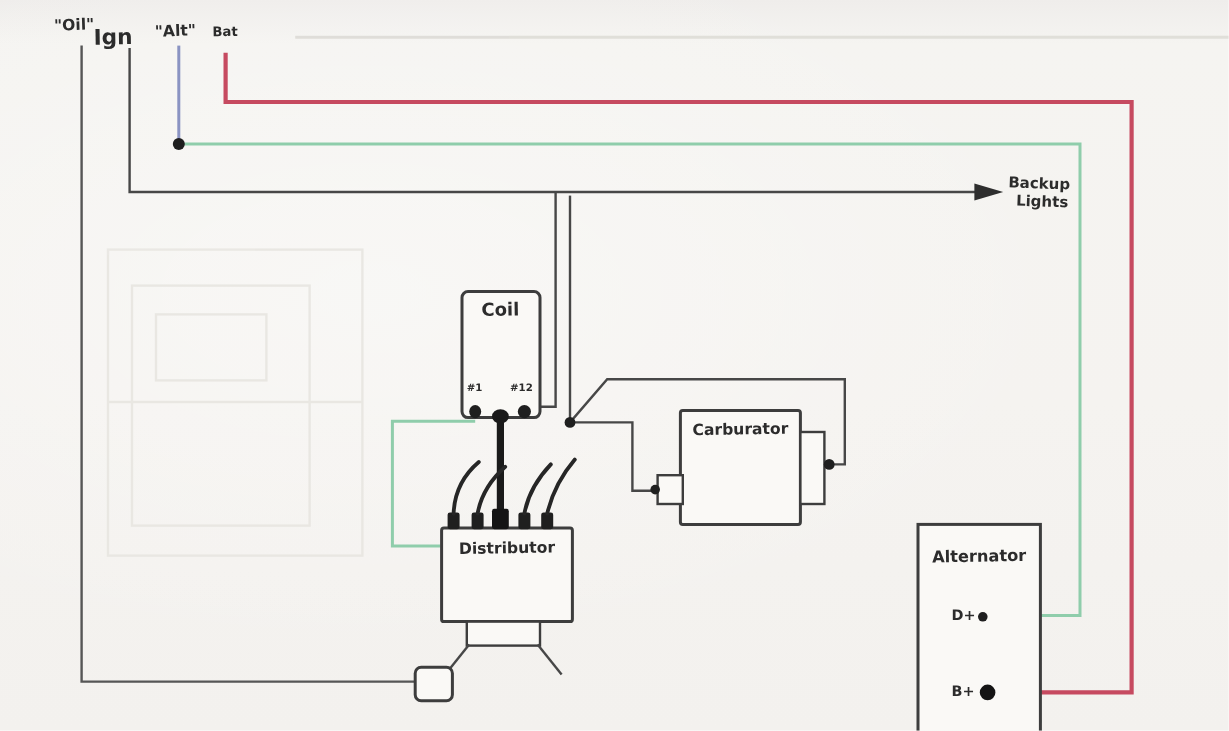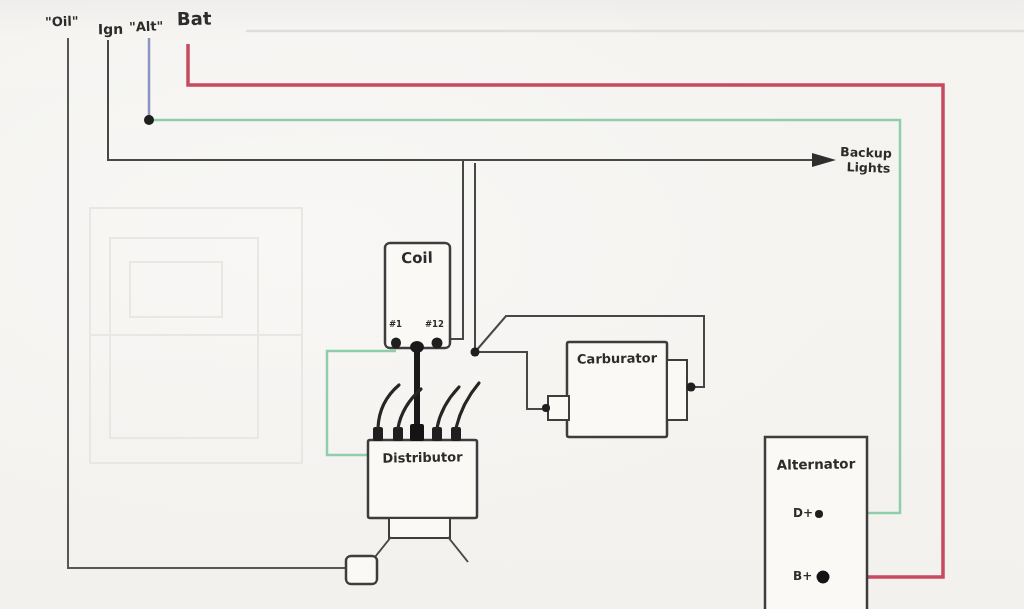--- a/index.html
+++ b/index.html
@@ -90,23 +90,23 @@
     <rect x="667" y="360" width="20" height="60" fill="#faf9f6" stroke="#3d3d3d" stroke-width="2"></rect>
     <circle cx="546" cy="408" r="4" fill="#1f1f1f"></circle>
     <circle cx="691" cy="387" r="4.5" fill="#1f1f1f"></circle>
 
     <rect x="765" y="437" width="102" height="180" fill="#faf9f6" stroke="#3d3d3d" stroke-width="2.5"></rect>
     <circle cx="819" cy="514" r="4" fill="#1f1f1f"></circle>
     <circle cx="823" cy="577" r="6.5" fill="#141414"></circle>
   </svg>
 
   <div class="lbl" style="left:45px; top:14px; font-size:13px; transform:rotate(-2deg);">"Oil"</div>
-  <div class="lbl" style="left:98px; top:21px; font-size:14px; transform:rotate(-1deg);">Ign</div>
+  <div class="lbl" style="left:78px; top:21px; font-size:18px; transform:rotate(-1deg);">Ign</div>
   <div class="lbl" style="left:129px; top:19px; font-size:13px; transform:rotate(-2deg);">"Alt"</div>
-  <div class="lbl" style="left:177px; top:8px; font-size:18px; transform:rotate(-1deg);text-align:right;">Bat</div>
+  <div class="lbl" style="left:177px; top:20px; font-size:11px; transform:rotate(-1deg);text-align:right;">Bat</div>
 
   <div class="lbl" style="left:840px; top:145px; font-size:12.5px; transform:rotate(2deg);">
     <div>Backup</div>
     <div class="bk2">Lights</div>
   </div>
 
   <div class="lbl ctr" style="left:387px; top:249px; width:60px; font-size:15px; transform:rotate(-1deg);">Coil</div>
   <div class="lbl" style="left:389px; top:319px; font-size:8.5px;">#1</div>
   <div class="lbl" style="left:425px; top:319px; font-size:8.5px;">#12</div>
 

